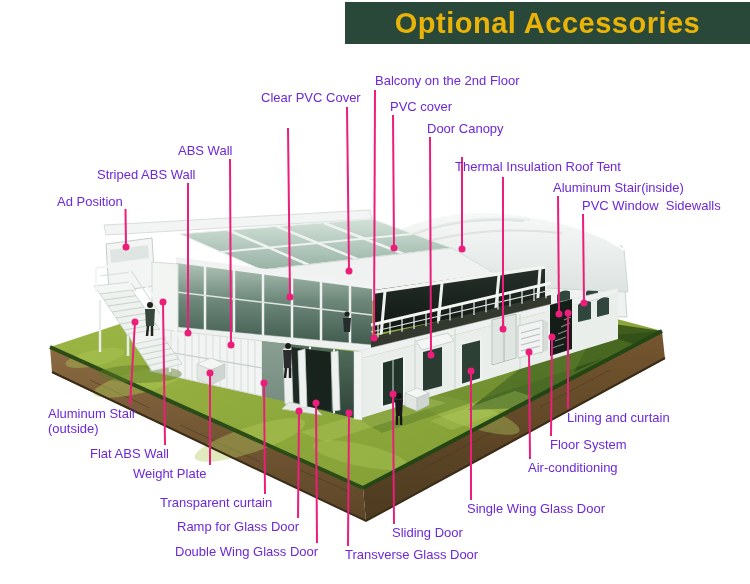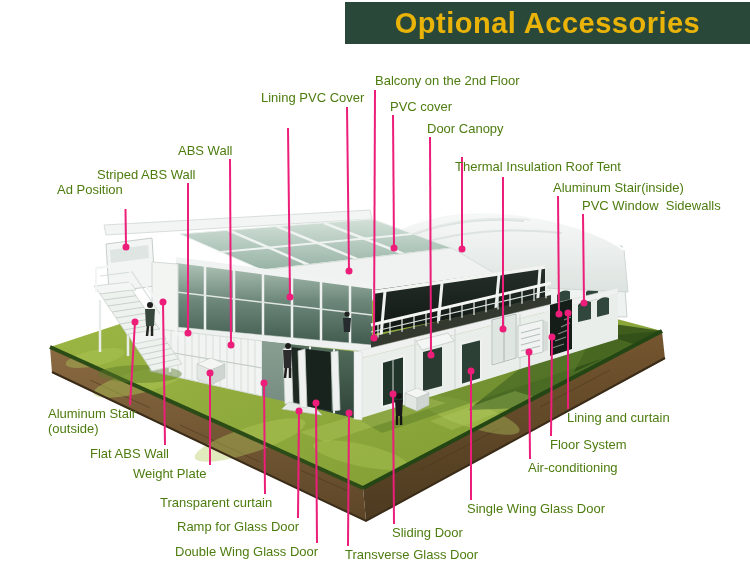--- a/index.html
+++ b/index.html
@@ -3,21 +3,21 @@
 <meta charset="utf-8">
 <style>
   html,body{margin:0;padding:0;background:#fff;}
   #stage{position:relative;width:750px;height:584px;background:#ffffff;overflow:hidden;
          font-family:"Liberation Sans",sans-serif;}
   #illustration{position:absolute;left:0;top:0;}
   .titlebar{position:absolute;left:345px;top:2px;width:405px;height:42px;background:#2a4839;}
   .titlebar .t{display:block;width:100%;height:42px;line-height:42px;text-align:center;
         color:#eab308;font-size:29px;font-weight:bold;letter-spacing:.5px;
         font-family:"Liberation Sans",sans-serif;}
-  .callout{position:absolute;font-size:13px;line-height:14.5px;color:#4d7c0f;white-space:pre;}
+  .callout{position:absolute;font-size:13px;line-height:14.5px;color:#6d28d9;white-space:pre;}
 </style>
 </head>
 <body>
 
 <div id="stage">
 
 <svg id="illustration" width="750" height="584" viewBox="0 0 750 584">
   <defs>
     <linearGradient id="soilL" x1="0" y1="0" x2="0" y2="1">
       <stop offset="0" stop-color="#8a6a41"></stop>
@@ -419,24 +419,24 @@
           <line x1="568" y1="409" x2="568" y2="313"></line>
           <circle cx="568" cy="313" r="3.5" stroke="none"></circle>
         </g>
   </g>
 </svg>
 
 <div class="titlebar">
   <span class="t">Optional Accessories</span>
 </div>
 
-<div class="callout" style="left:57px;top:183px">Ad Position</div>
+<div class="callout" style="left:57px;top:195px">Ad Position</div>
 <div class="callout" style="left:97px;top:168px">Striped ABS Wall</div>
 <div class="callout" style="left:178px;top:144px">ABS Wall</div>
-<div class="callout" style="left:261px;top:91px">Lining PVC Cover</div>
+<div class="callout" style="left:261px;top:91px">Clear PVC Cover</div>
 <div class="callout" style="left:375px;top:74px">Balcony on the 2nd Floor</div>
 <div class="callout" style="left:390px;top:100px">PVC cover</div>
 <div class="callout" style="left:427px;top:122px">Door Canopy</div>
 <div class="callout" style="left:455px;top:160px">Thermal Insulation Roof Tent</div>
 <div class="callout" style="left:553px;top:181px">Aluminum Stair(inside)</div>
 <div class="callout" style="left:582px;top:199px">PVC Window  Sidewalls</div>
 <div class="callout" style="left:48px;top:407px">Aluminum Stair
 (outside)</div>
 <div class="callout" style="left:90px;top:447px">Flat ABS Wall</div>
 <div class="callout" style="left:133px;top:467px">Weight Plate</div>

